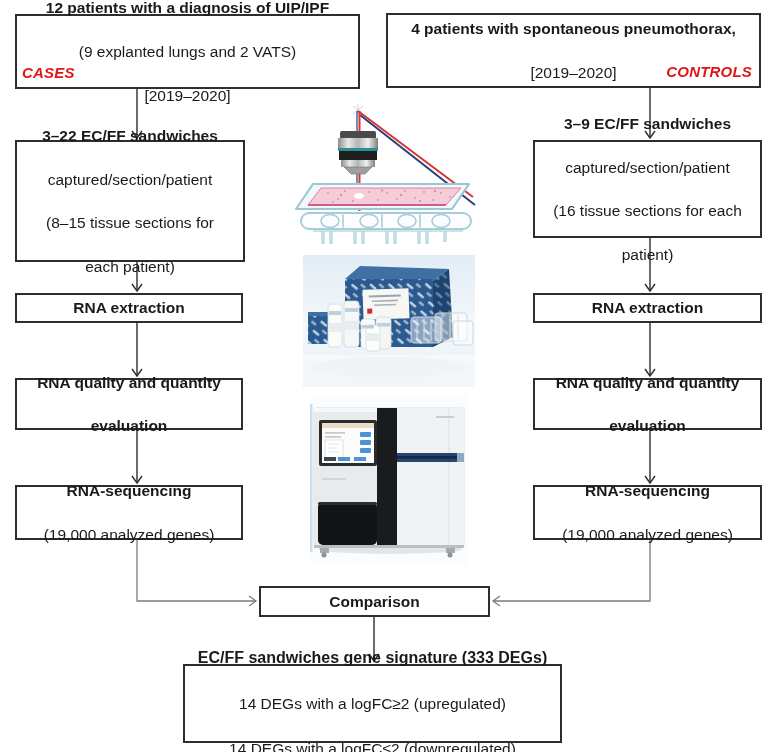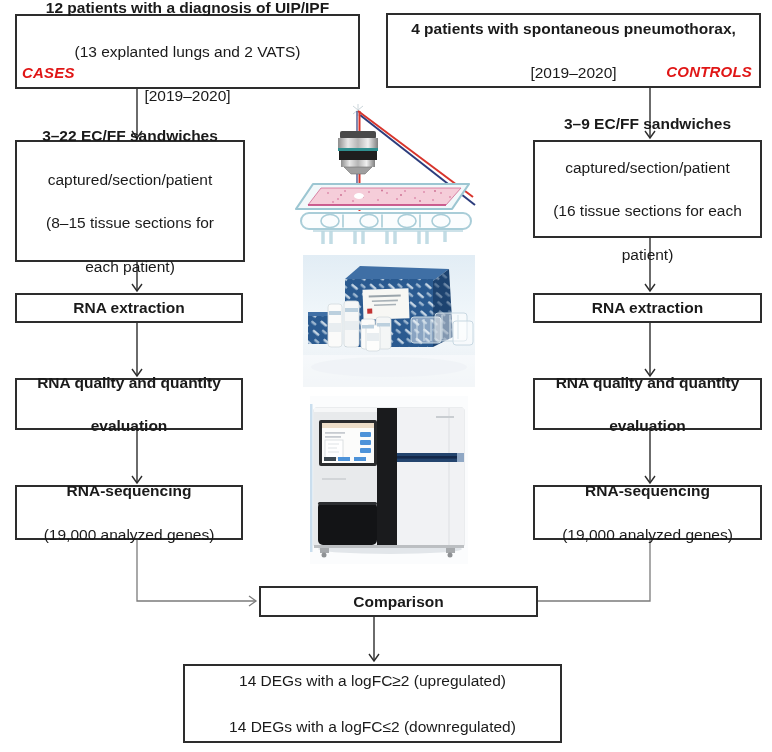--- a/index.html
+++ b/index.html
@@ -58,21 +58,21 @@
     <g stroke="var(--connector-gray)" stroke-width="1.3" fill="none">
       <path d="M137 540 V601 H256"></path>
         <path d="M249 596 L256 601 L249 606"></path>
       <path d="M650 540 V601 H493"></path>
         <path d="M500 596 L493 601 L500 606"></path>
     </g>
   </svg>
 
   <div class="box patients" style="left:15px;top:14px;width:345px;height:75px;">
     <div class="ln b">12 patients with a diagnosis of UIP/IPF</div>
-    <div class="ln">(13 explanted lungs and 2 VATS)</div>
+    <div class="ln">(9 explanted lungs and 2 VATS)</div>
     <div class="ln">[2019–2020]</div>
     <span class="role role-left">CASES</span>
   </div>
 
   <div class="box" style="left:15px;top:140px;width:230px;height:122px;">
     <div class="ln b">3–22 EC/FF sandwiches</div>
     <div class="ln">captured/section/patient</div>
     <div class="ln">(8–15 tissue sections for</div>
     <div class="ln">each patient)</div>
   </div>
@@ -111,25 +111,26 @@
   <div class="box" style="left:533px;top:378px;width:229px;height:52px;">
     <div class="ln b">RNA quality and quantity</div>
     <div class="ln b">evaluation</div>
   </div>
 
   <div class="box" style="left:533px;top:485px;width:229px;height:55px;">
     <div class="ln b">RNA-sequencing</div>
     <div class="ln">(19,000 analyzed genes)</div>
   </div>
 
-  <div class="box" style="left:259px;top:586px;width:279px;height:31px;">
+  <div class="box" style="left:259px;top:586px;width:231px;height:31px;">
     <div class="ln b">Comparison</div>
   </div>
 
   <div class="box result" style="left:183px;top:664px;width:379px;height:79px;">
+    <div class="ln b">EC/FF sandwiches gene signature (333 DEGs)</div>
     <div class="ln">14 DEGs with a logFC≥2 (upregulated)</div>
     <div class="ln">14 DEGs with a logFC≤2 (downregulated)</div>
   </div>
 
   <svg class="art" style="left:283px;top:93px;" width="195" height="152" viewBox="0 0 195 152">
     <path d="M70 13 L80 21 M80 13 L70 21 M75 11 V23" stroke="#ccd6db" stroke-width="1"></path>
     <line x1="75" y1="18" x2="190" y2="104" stroke="var(--laser-red)" stroke-width="2"></line>
     <line x1="77" y1="22" x2="192" y2="112" stroke="var(--laser-blue)" stroke-width="2"></line>
     <line x1="74" y1="18" x2="74" y2="110" stroke="var(--laser-blue)" stroke-width="1.2"></line>
     <line x1="76.5" y1="18" x2="76.5" y2="118" stroke="var(--laser-red)" stroke-width="2"></line>

